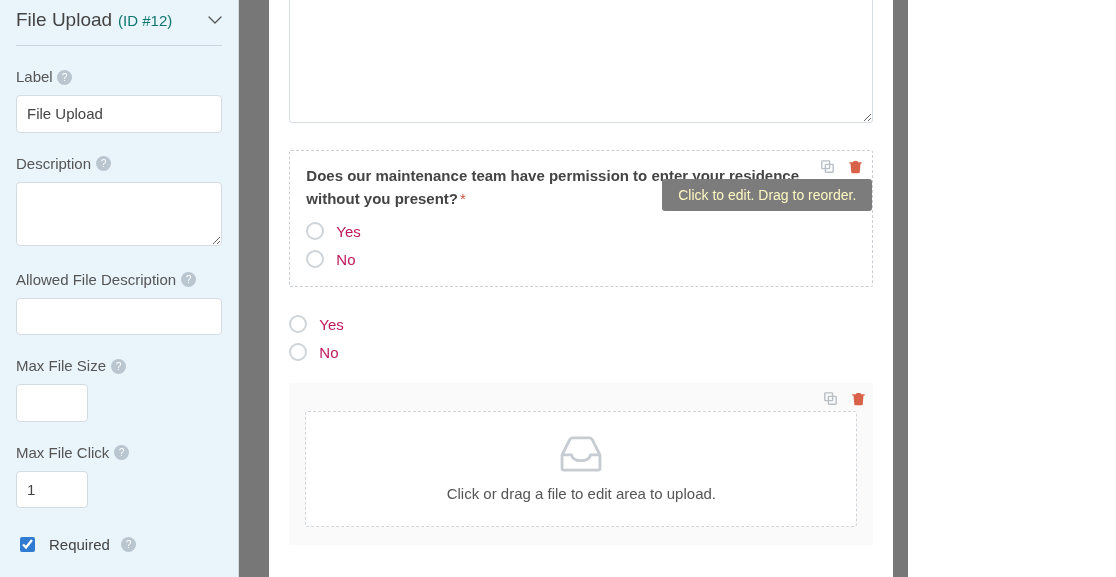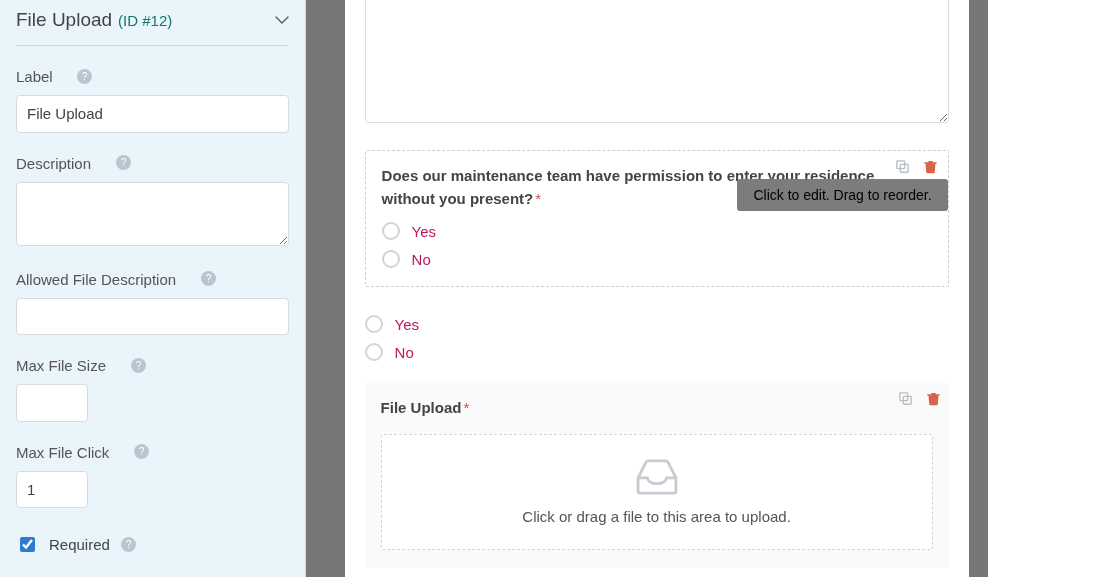--- a/index.html
+++ b/index.html
@@ -9,21 +9,21 @@
     font-size: 14px;
     color: #444;
     background: #fff;
     width: 1116px;
     height: 577px;
     overflow: hidden;
   }
 
   .viewport {
     display: flex;
-    width: 988px;
+    width: 908px;
     height: 577px;
   }
 
   
   .sidebar {
     width: 413px;
     background: #e9f4fb;
     border-right: 1px solid #d1dde6;
     padding: 9px 16px 0 16px;
     overflow: hidden;
@@ -50,22 +50,22 @@
     width: 14px; height: 14px;
     display:inline-flex; align-items:center; justify-content:center;
   }
   .chevron svg { stroke:#555; }
 
   .sb-field {
     margin-top: 22px;
   }
   .sb-label {
     display:flex;
-    align-items:flex-start;
-    gap:24px;
+    align-items:flex-end;
+    gap:4px;
     font-size:15px;
     color:#555;
     margin-bottom: 10px;
   }
   .help-icon {
     width:16px; height:16px;
     display:inline-flex; align-items:center; justify-content:center;
     cursor: default;
   }
   .help-icon svg circle { fill:#b9c6d0; }
@@ -162,21 +162,21 @@
     font-weight:600;
     line-height:1.5;
   }
   .req { color:#c95343; margin-left:2px; font-weight:400; }
 
   .tooltip {
     position:absolute;
     top: 28px;
     right: 0;
     background:#7c7c7c;
-    color:#000000;
+    color:#fef9c3;
     font-size:14px;
     padding: 8px 16px;
     border-radius:3px;
     white-space:nowrap;
   }
 
   .radios {
     margin-top: 12px;
     display:flex;
     flex-direction:column;
@@ -386,30 +386,27 @@
                 <rect x="9" y="9" width="11" height="11" rx="1"></rect>
                 <rect x="4" y="4" width="11" height="11" rx="1"></rect>
               </svg>
           </span>
           <span class="ic-btn">
             <svg width="15" height="17" viewBox="0 0 24 24" fill="#d9634a">
                 <path d="M4 7h16l-1.2 14a2 2 0 0 1-2 1.8H7.2a2 2 0 0 1-2-1.8L4 7zm5-4h6l1 2H8l1-2zM2 5h20v2H2z"></path>
               </svg>
           </span>
         </div>
-        <div class="pv-label">
-          <span>File Upload</span><span class="req">*</span>
-        </div>
         <div class="dropzone">
           <span class="dz-icon">
             <svg width="46" height="36" viewBox="0 0 48 38">
                 <path d="M4 20 L4 34 Q4 36 6 36 L42 36 Q44 36 44 34 L44 20 L34 20 Q33 26 24 26 Q15 26 14 20 Z M4 20 L12 4 Q13 2 15 2 L33 2 Q35 2 36 4 L44 20" fill="none" stroke="#c7ccd2" stroke-width="3" stroke-linejoin="round"></path>
               </svg>
           </span>
-          <span>Click or drag a file to this area to upload.</span>
+          <span>Click or drag a file to edit area to upload.</span>
         </div>
       </div>
 
     </div>
   </div>
 
   <div class="right-gap"></div>
 
 </div>
 

